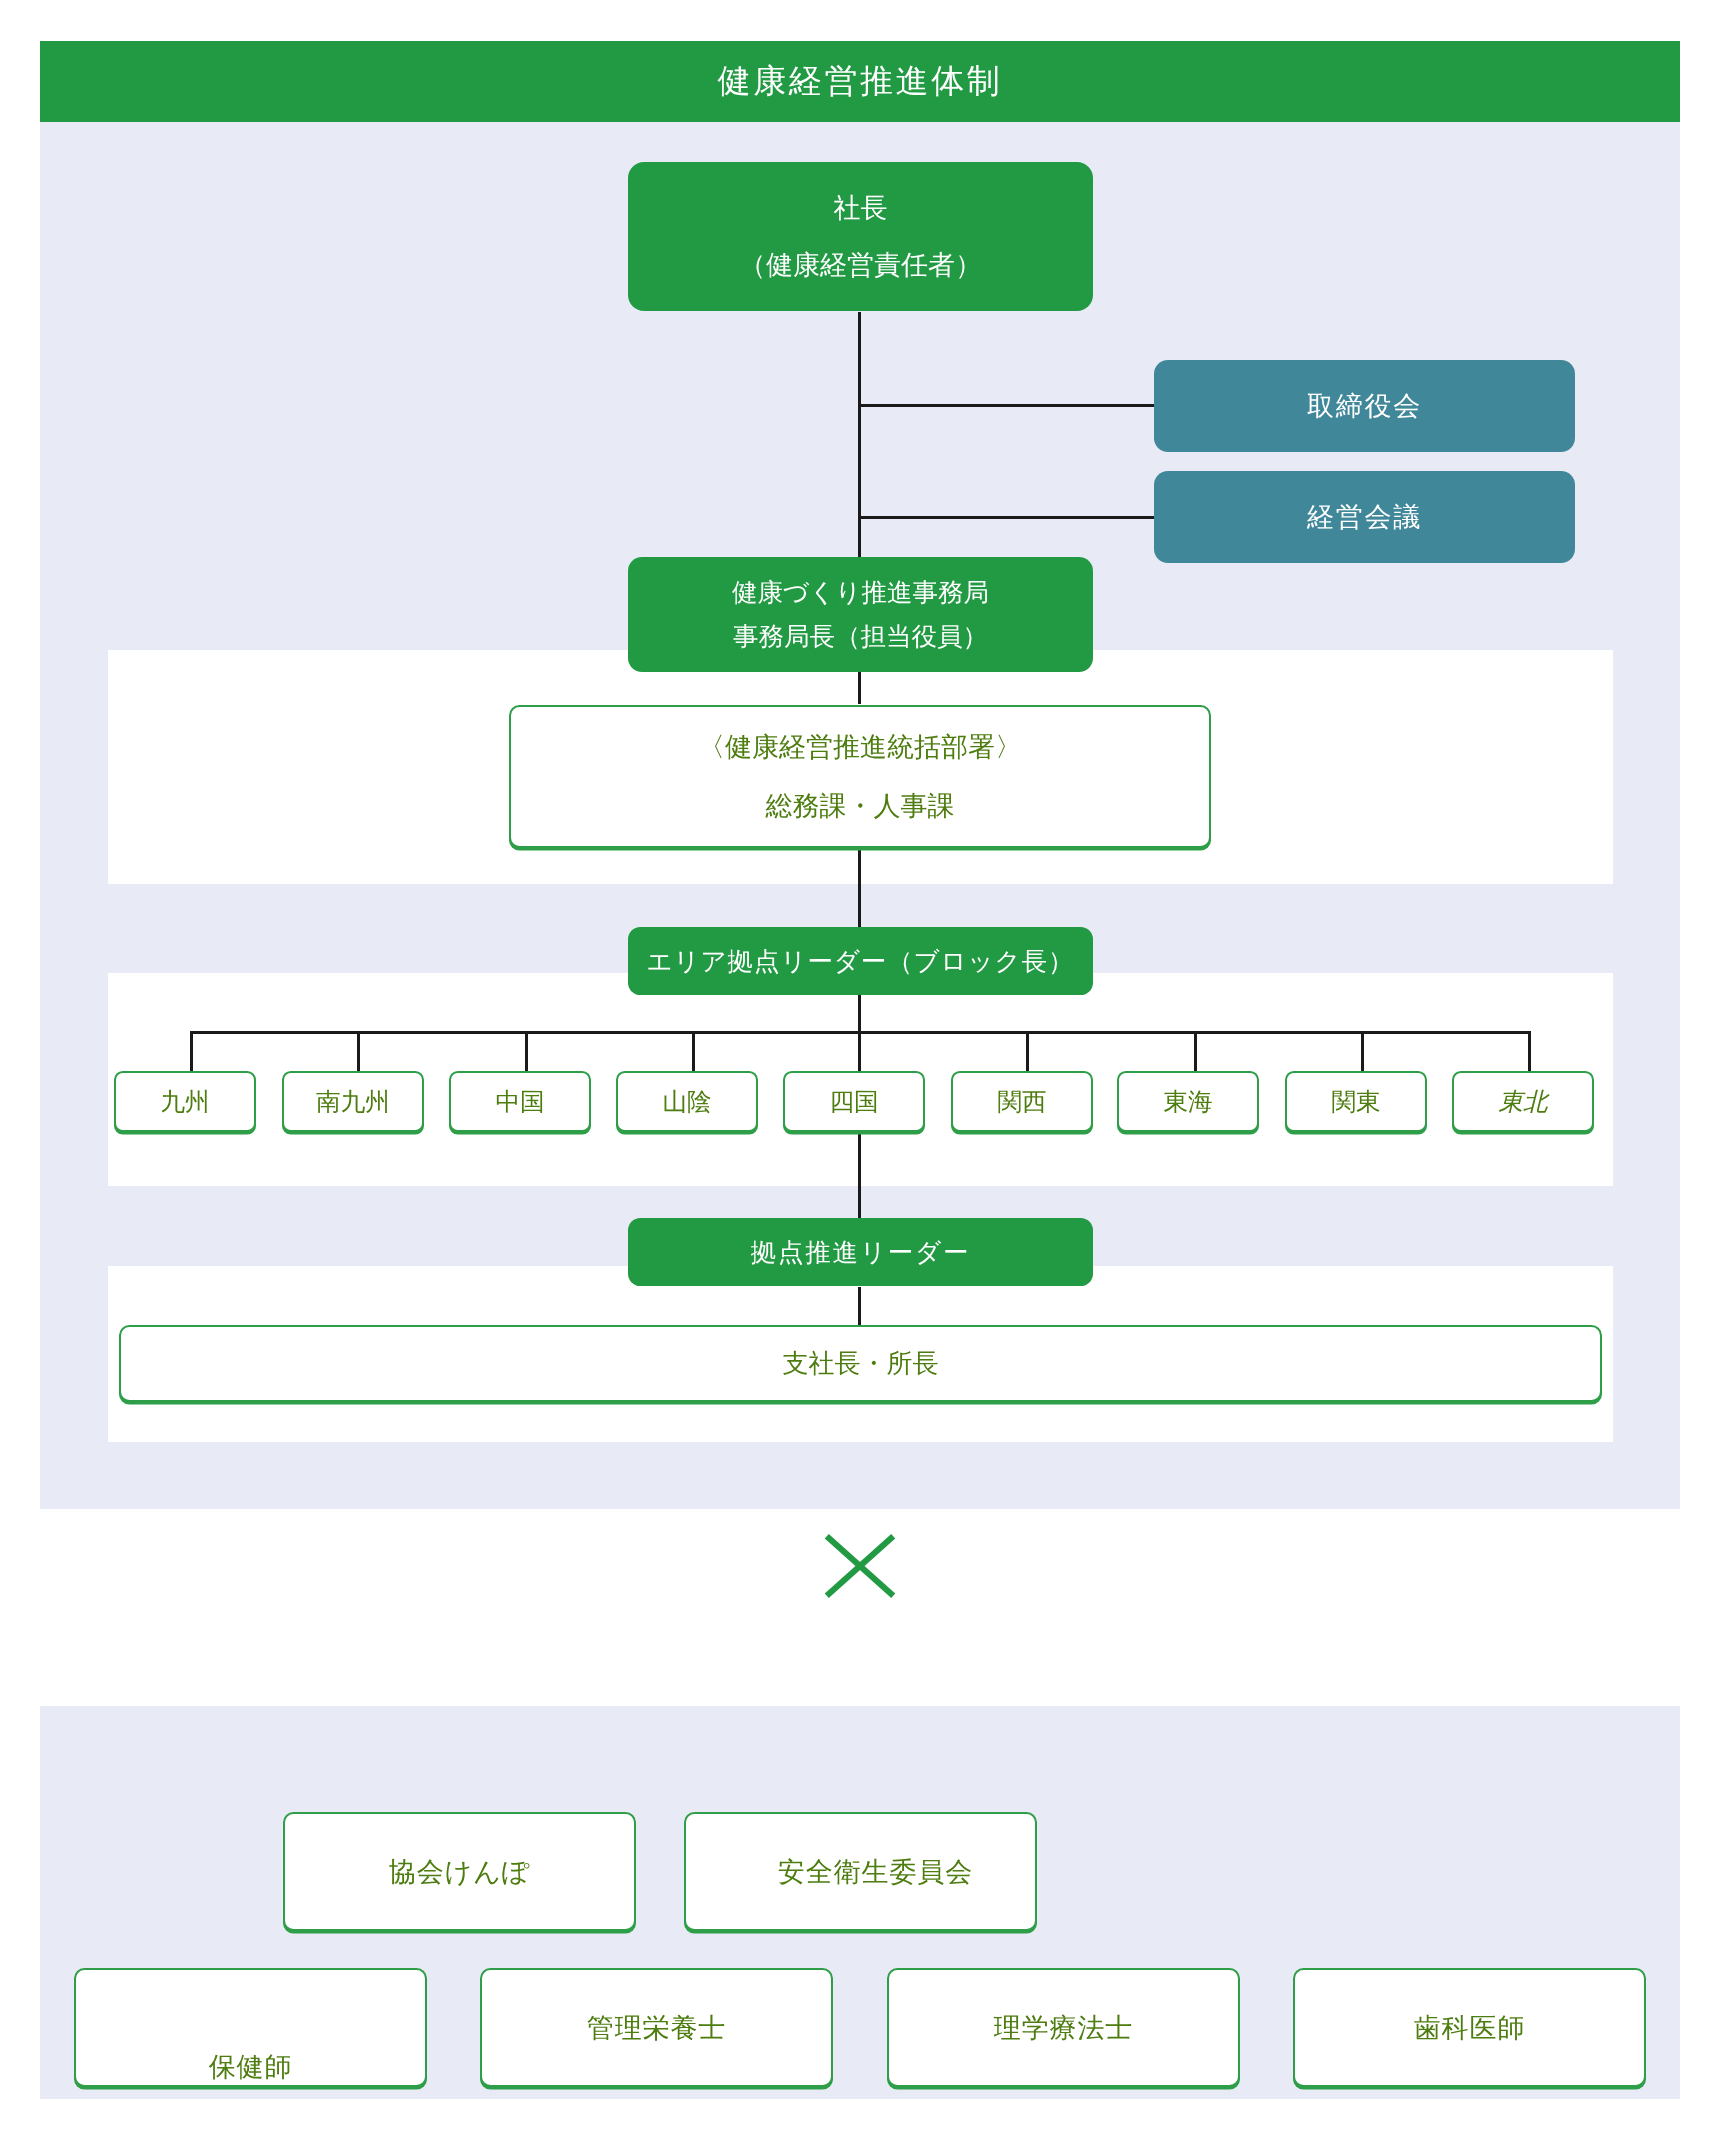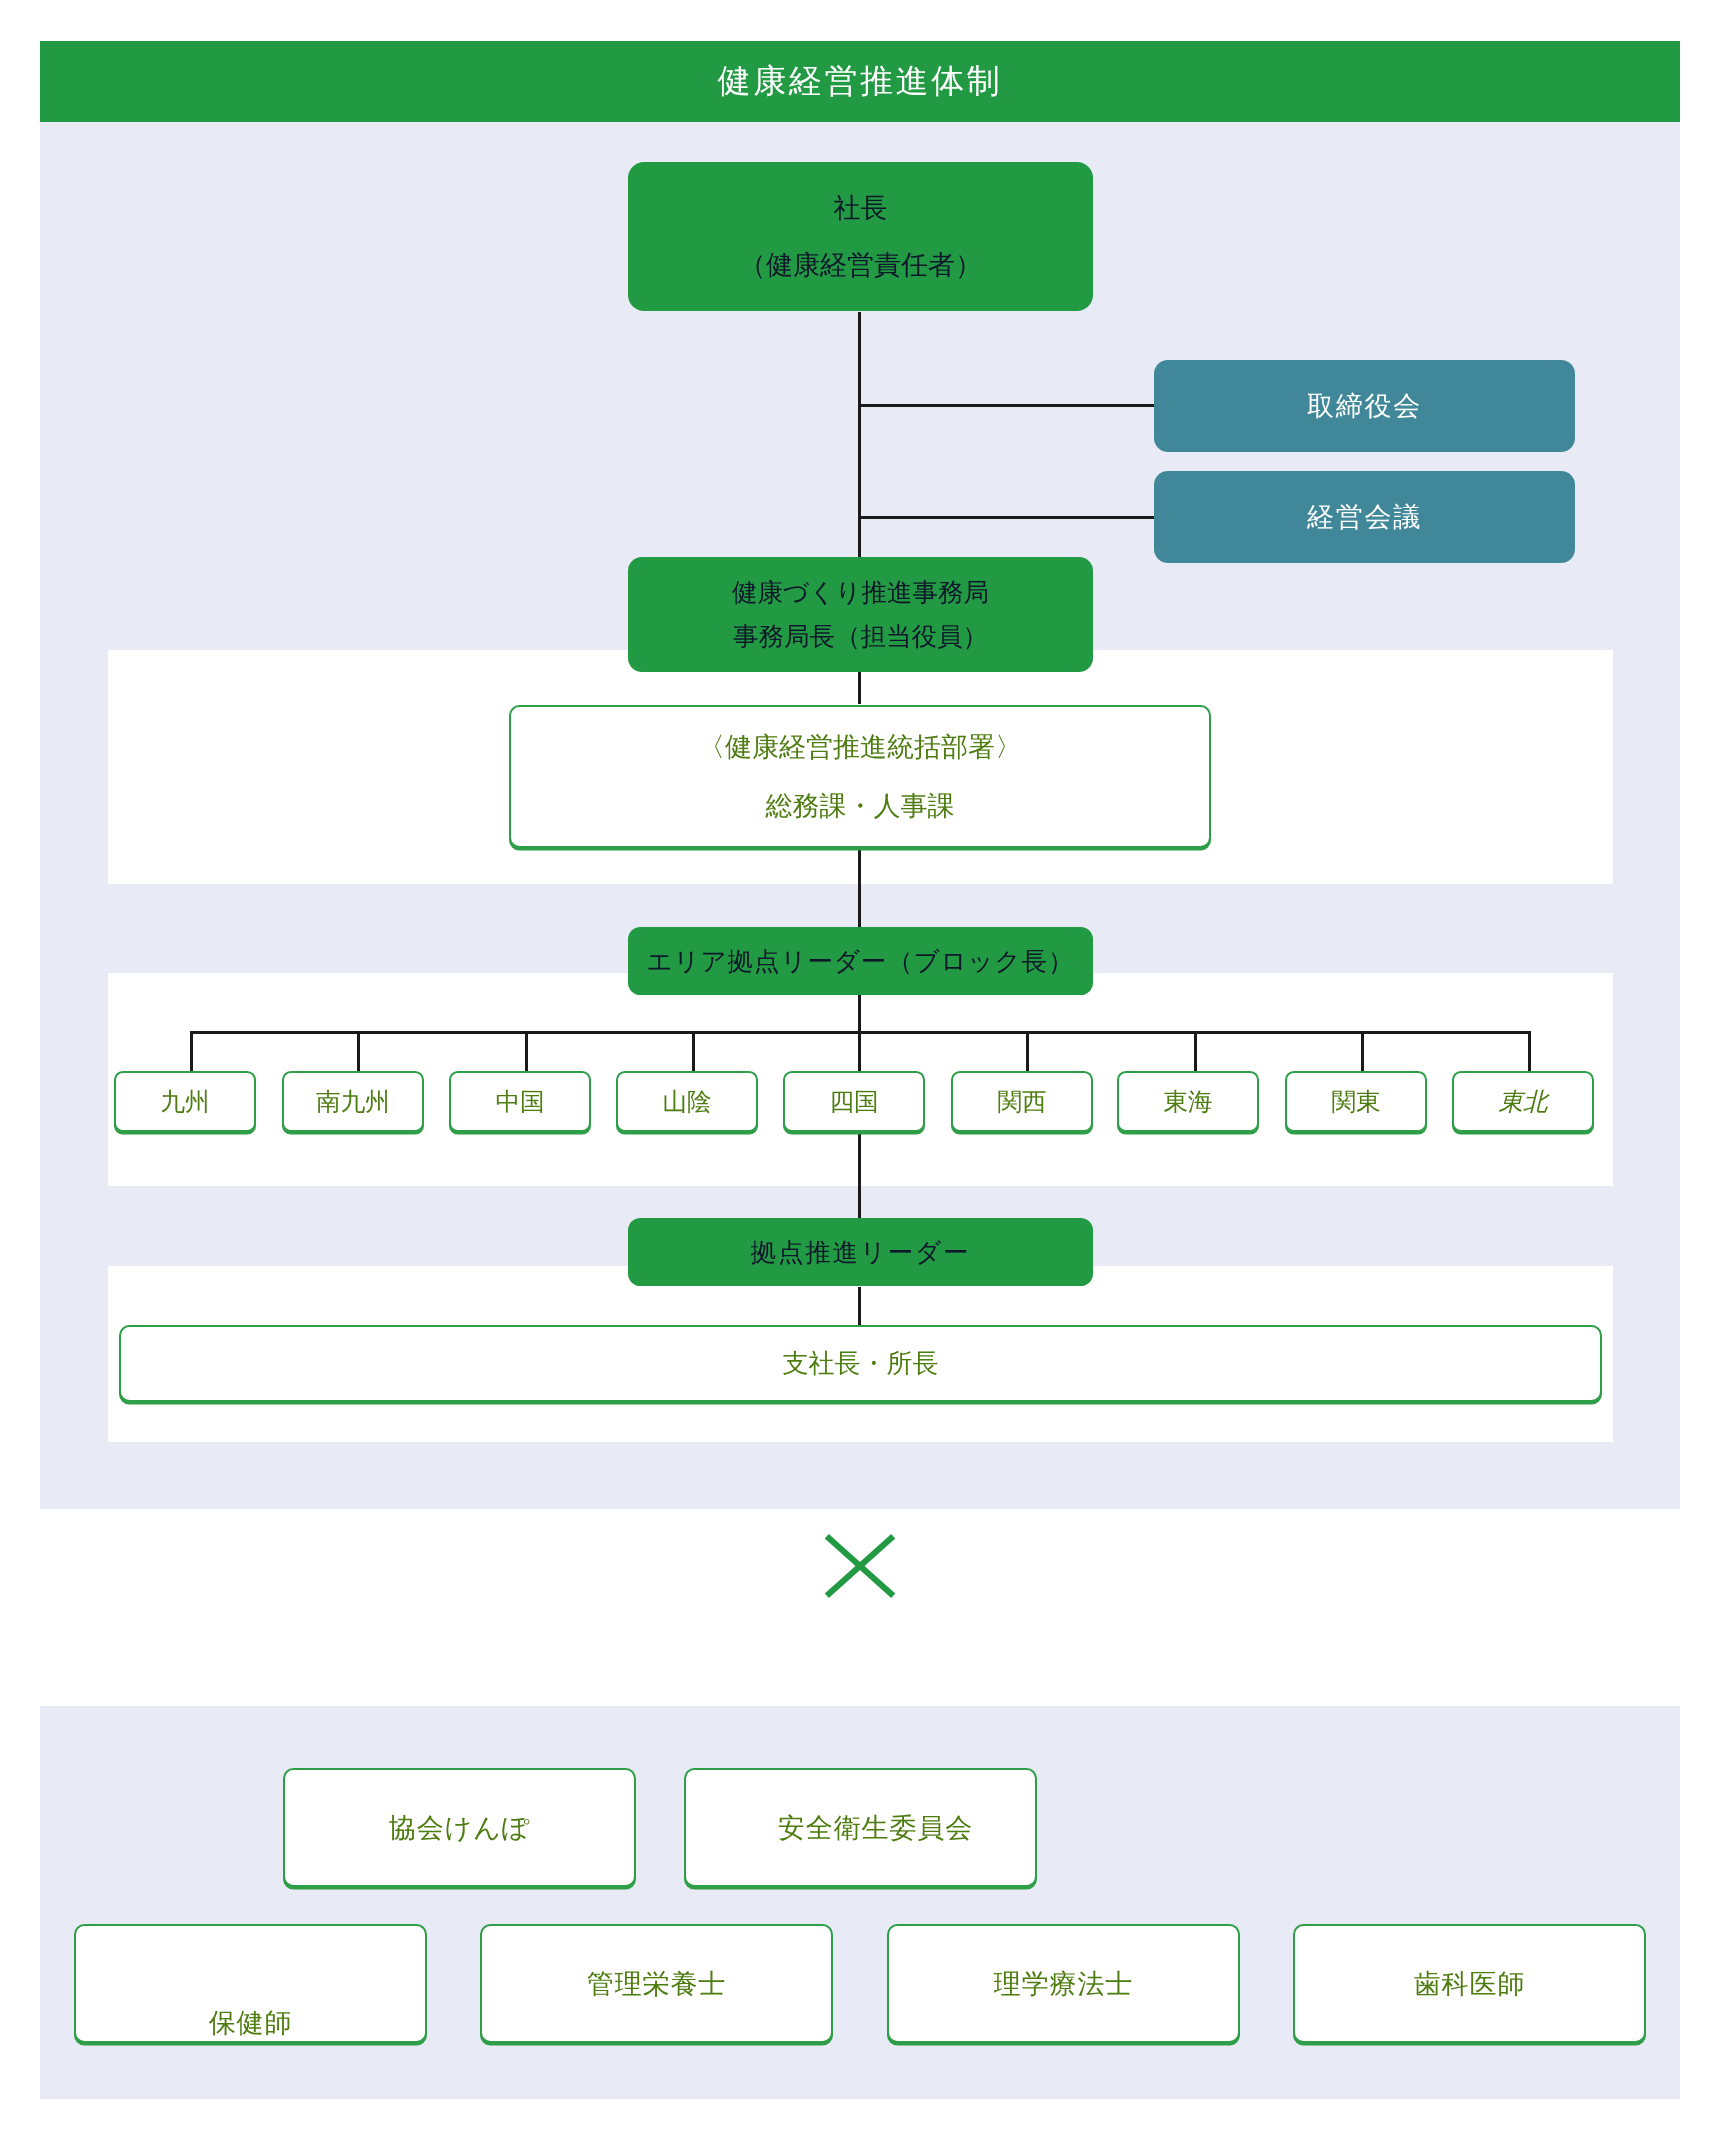--- a/index.html
+++ b/index.html
@@ -16,21 +16,21 @@
     left:40px;width:1640px;height:81px;
     background:#229a44;
     display:flex;align-items:center;justify-content:center;
     color:#ffffff;font-size:33px;font-weight:300;letter-spacing:2.6px;
     z-index:4;
   }
   .lav{background:#e8ebf5;z-index:0;}
   .white-band{background:#ffffff;z-index:1;}
   .line{background:#1a1a1a;z-index:2;}
   .gbox{
-    background:#229a44;color:#0f172a;
+    background:#229a44;color:#ffffff;
     border-radius:16px;
     display:flex;flex-direction:column;align-items:center;justify-content:center;
     text-align:center;font-weight:300;z-index:3;
   }
   .tbox{
     background:#3f8799;color:#ffffff;
     border-radius:14px;
     display:flex;align-items:center;justify-content:center;
     text-align:center;font-size:27px;font-weight:300;letter-spacing:1.8px;z-index:3;
   }
@@ -42,21 +42,21 @@
     display:flex;flex-direction:column;align-items:center;justify-content:center;
     text-align:center;font-weight:300;z-index:3;
   }
   .president{left:628px;top:162px;width:465px;height:149px;font-size:27px;gap:21px;}
   .office{left:628px;top:557px;width:465px;height:115px;font-size:25.5px;gap:8.8px;border-radius:14px;}
   .control{left:509px;top:705px;width:702px;height:143px;font-size:27px;gap:23px;}
   .arealeader{left:628px;top:927px;width:465px;height:68px;font-size:25.5px;border-radius:12.3px;flex-direction:row;letter-spacing:0.9px;}
   .siteleader{left:628px;top:1218px;width:465px;height:68px;font-size:25.5px;border-radius:12.3px;flex-direction:row;letter-spacing:1.8px;}
   .region{top:1071px;width:142px;height:61px;font-size:24.6px;border-radius:8.8px;flex-direction:row;}
   .branchheads{left:119px;top:1325px;width:1483px;height:77px;font-size:26px;flex-direction:row;}
-  .policy{height:119px;width:353px;font-size:27px;flex-direction:row;letter-spacing:0.9px;}
+  .policy{height:119px;width:353px;font-size:27px;flex-direction:row;letter-spacing:0.9px;margin-top:44px;}
   .cross{left:816px;top:1524px;width:88px;height:84px;z-index:2;}
 </style>
 </head>
 <body>
 
 <div class="page">
 
   <div class="abs banner" style="top:41px;">
     <span>健康経営推進体制</span>
   </div>

